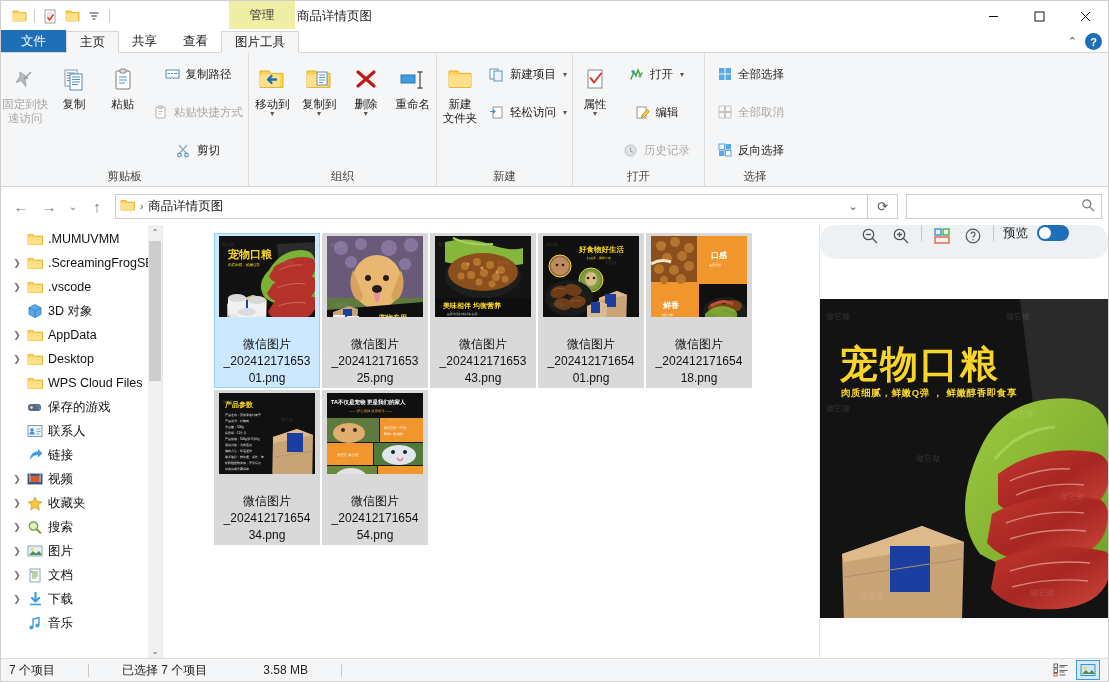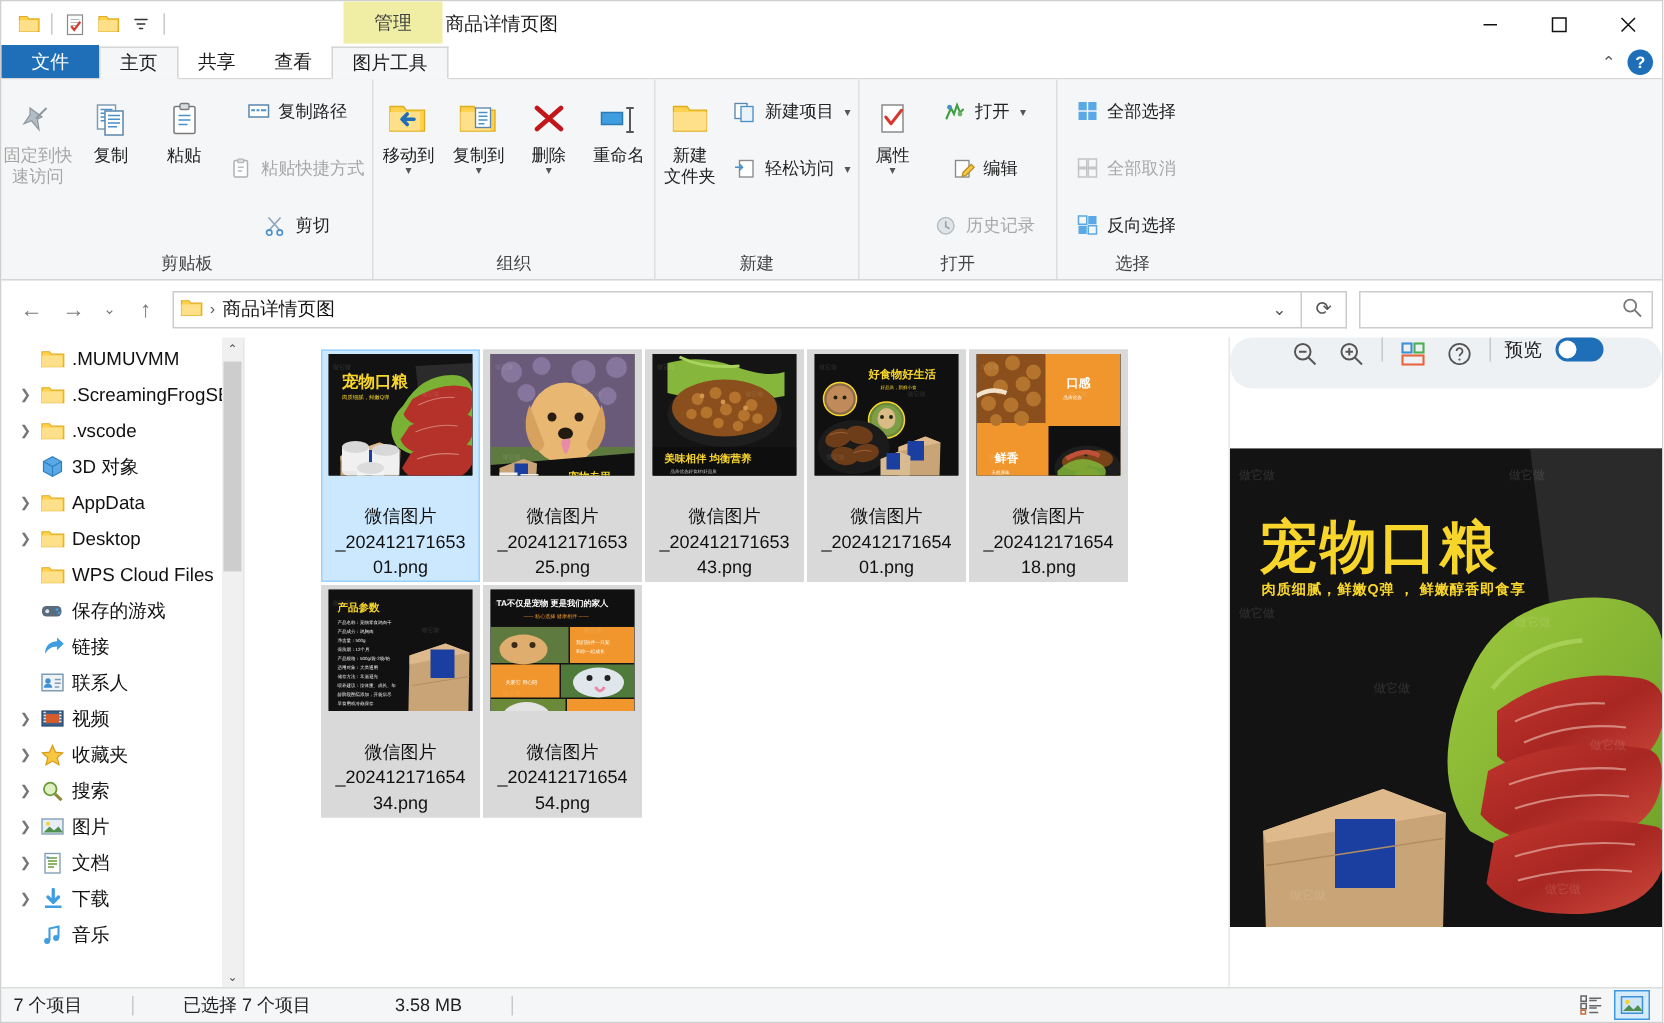--- a/index.html
+++ b/index.html
@@ -736,38 +736,38 @@
                 <circle cx="11" cy="6.3" r="1" fill="#3f9ee0"></circle>
                 <circle cx="12.3" cy="8.6" r="1" fill="#3f9ee0"></circle>
               </svg>
             </span>
             <span>保存的游戏</span>
           </div>
           <div class="trow">
             <span class="twist"></span>
             <span style="width: 0px;"></span>
             <span class="ticon">
-              <svg width="16" height="15" viewBox="0 0 16 15">
-                <path d="M3 12c0-6 4-8.5 8-8.5V1l4.5 4.2L11 9.5V7c-3.5 0-6.2 1.8-8 5z" fill="#3f9ee0"></path>
-              </svg>
-            </span>
-            <span>链接</span>
-          </div>
-          <div class="trow">
-            <span class="twist"></span>
-            <span style="width: 0px;"></span>
-            <span class="ticon">
               <svg width="16" height="14" viewBox="0 0 16 14">
                 <rect x="1" y="1.5" width="14" height="11" fill="#eef3f8" stroke="#7f9cb5" stroke-width="1"></rect>
                 <circle cx="5" cy="6" r="1.8" fill="#3f8fd4"></circle>
                 <path d="M2.2 10.5c0-1.8 1.3-2.7 2.8-2.7s2.8.9 2.8 2.7z" fill="#3f8fd4"></path>
                 <path d="M9.5 5h4M9.5 7.5h4M9.5 10h3" stroke="#7f9cb5" stroke-width="0.9"></path>
               </svg>
             </span>
             <span>联系人</span>
+          </div>
+          <div class="trow">
+            <span class="twist"></span>
+            <span style="width: 0px;"></span>
+            <span class="ticon">
+              <svg width="16" height="15" viewBox="0 0 16 15">
+                <path d="M3 12c0-6 4-8.5 8-8.5V1l4.5 4.2L11 9.5V7c-3.5 0-6.2 1.8-8 5z" fill="#3f9ee0"></path>
+              </svg>
+            </span>
+            <span>链接</span>
           </div>
           <div class="trow">
             <span class="twist">❯</span>
             <span class="ticon">
               <svg width="16" height="14" viewBox="0 0 16 14">
                 <rect x="1" y="2" width="14" height="10" fill="#3a5f8a" stroke="#2b4668" stroke-width="0.8"></rect>
                 <rect x="3" y="4" width="10" height="6" fill="#d35c2a"></rect>
                 <path d="M2 3h1.5M2 5h1.5M2 7h1.5M2 9h1.5M12.5 3H14M12.5 5H14M12.5 7H14M12.5 9H14" stroke="#e9eef3" stroke-width="1"></path>
               </svg>
             </span>

